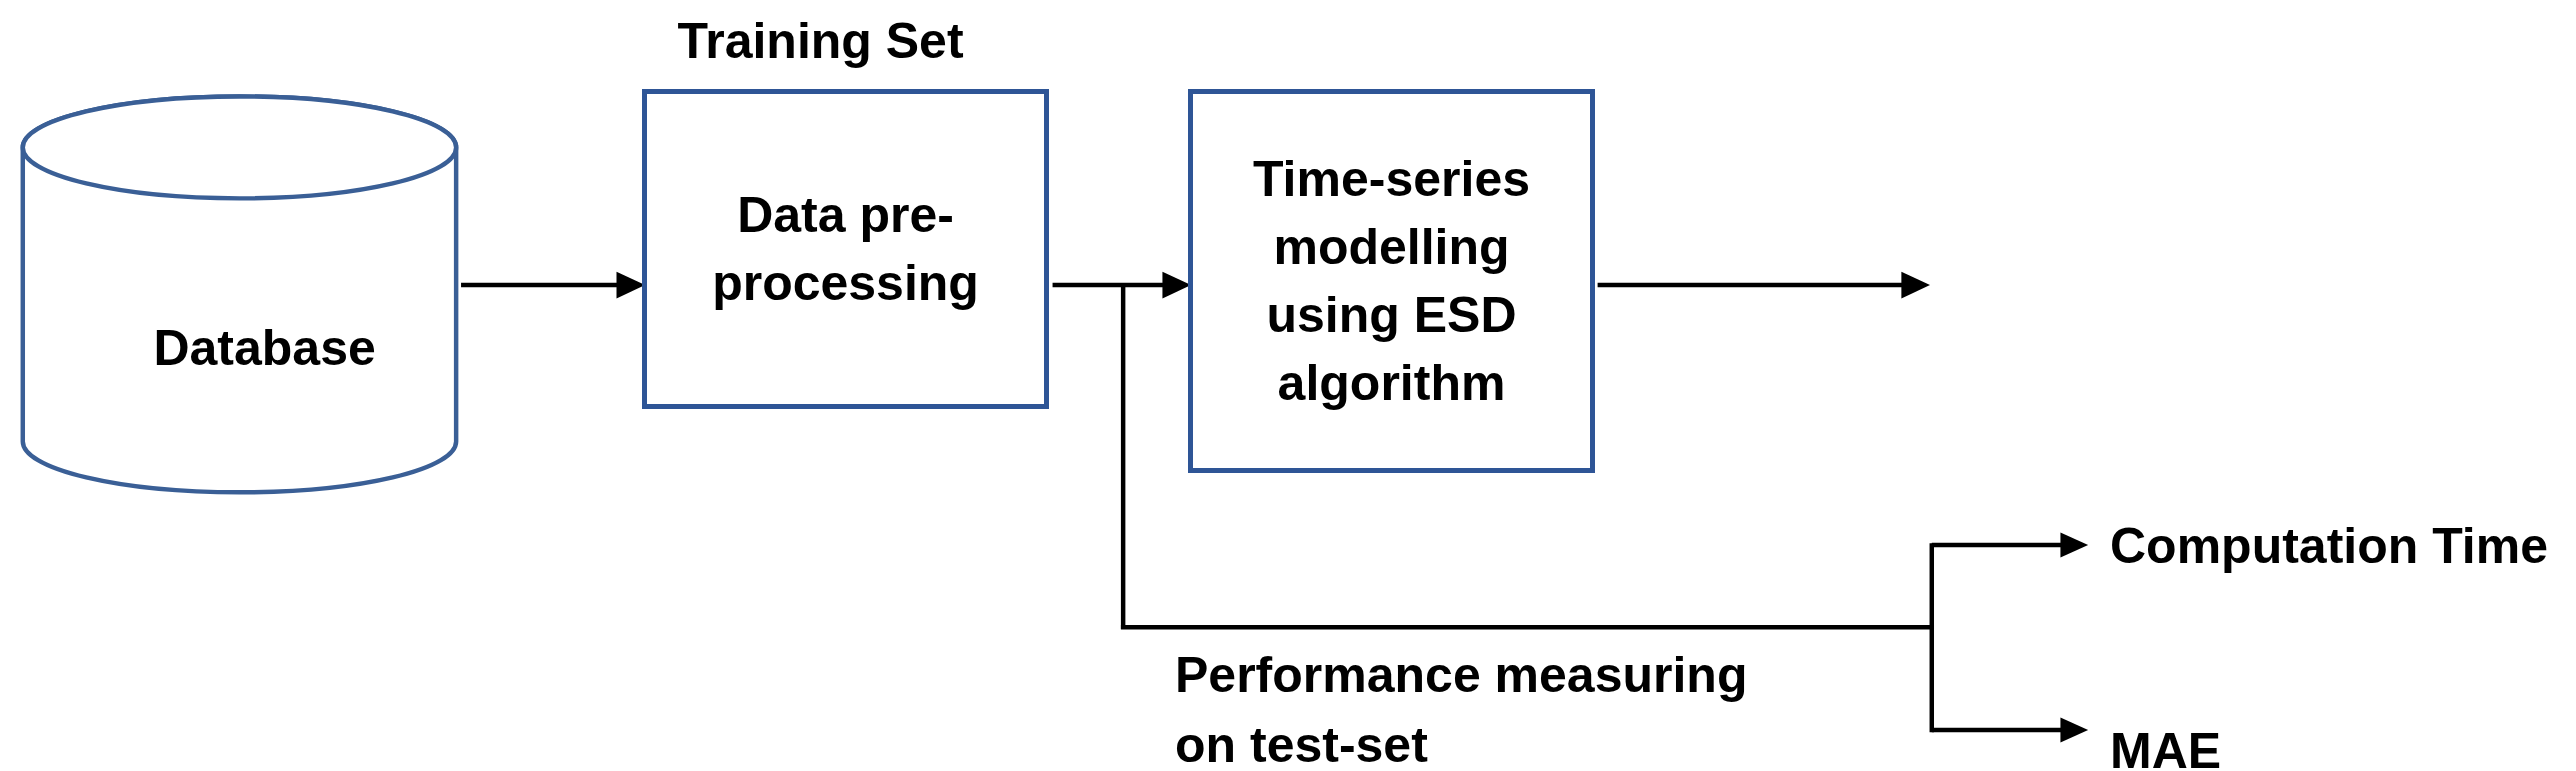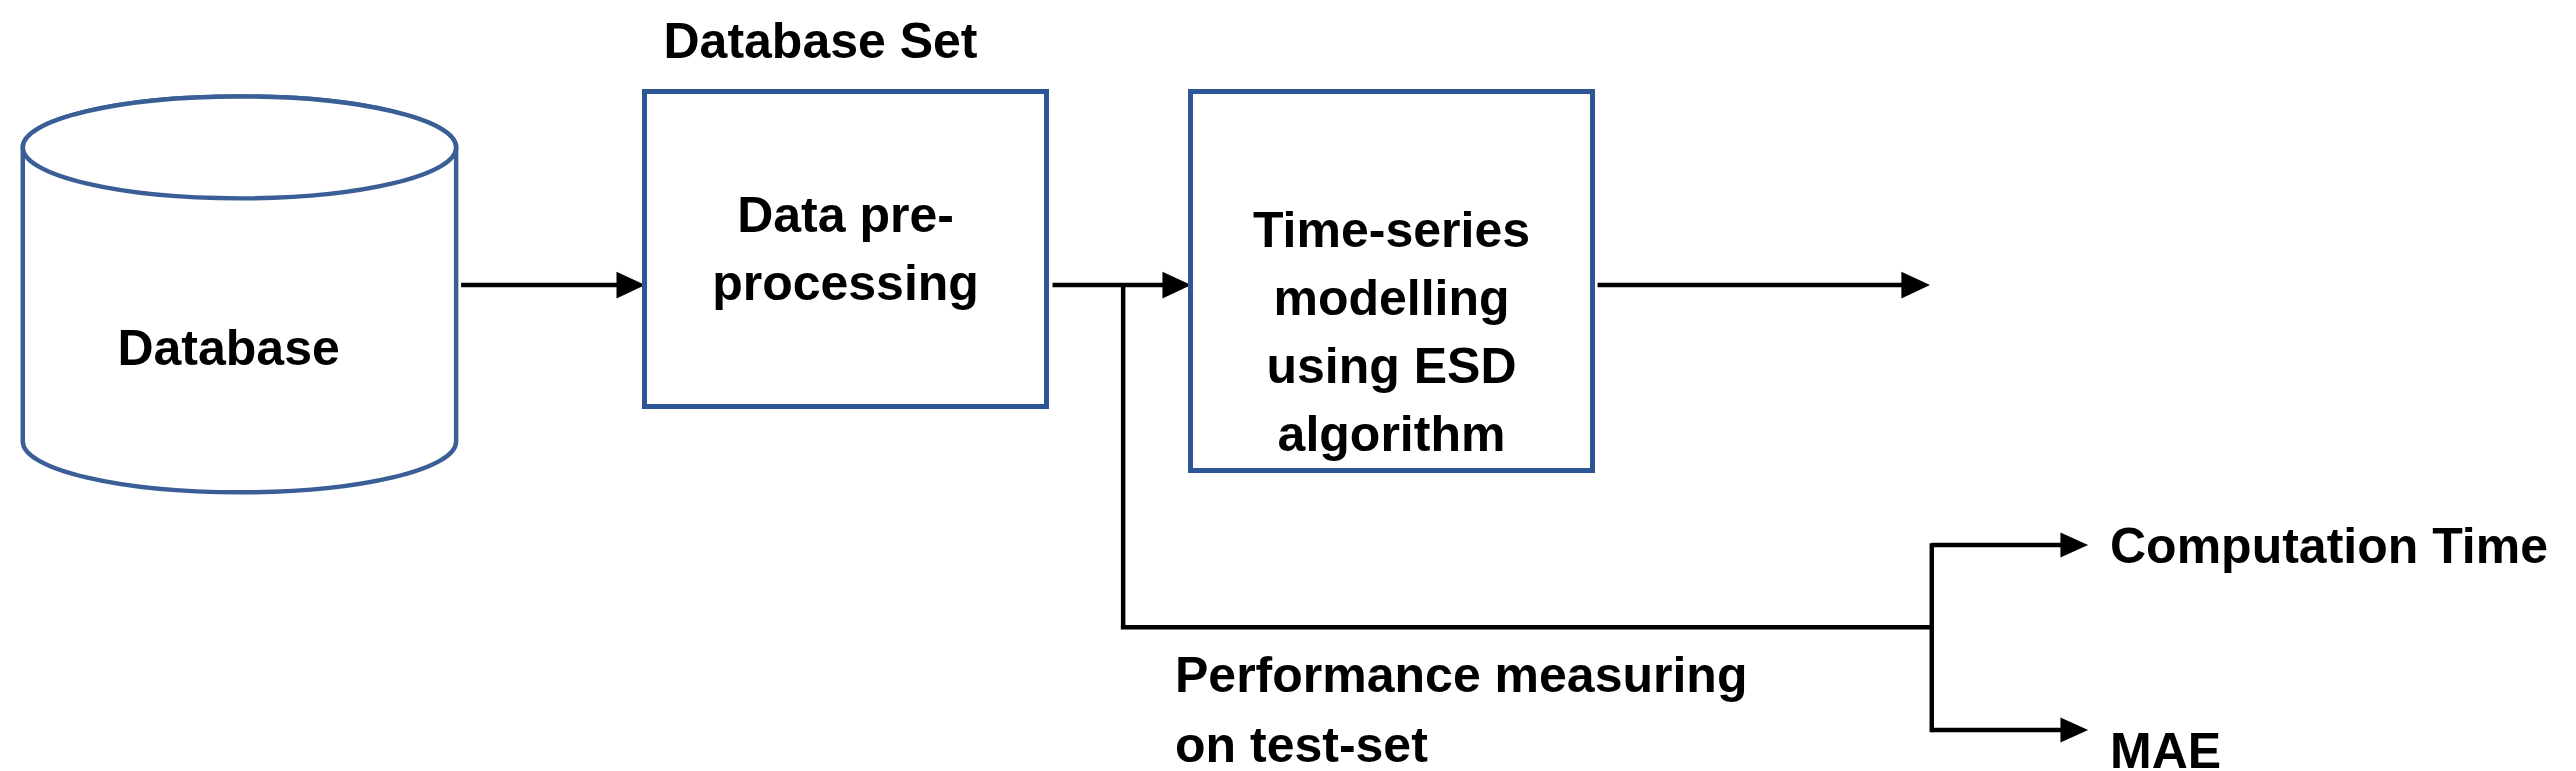--- a/index.html
+++ b/index.html
@@ -85,30 +85,30 @@
       <line class="connector-line" x1="2162" y1="610" x2="2310" y2="610"></line>
       <polygon class="arrow-head" points="2337,610 2306,596 2306,624"></polygon>
     </g>
 
     <g>
       <line class="connector-line" x1="2162" y1="817" x2="2310" y2="817"></line>
       <polygon class="arrow-head" points="2337,817 2306,803 2306,831"></polygon>
     </g>
   </svg>
 
-  <div class="lbl center" style="left:20.6px;top:318px;width:416px;">Database</div>
+  <div class="lbl center" style="left:20.6px;top:318px;width:416px;padding-left:36px;">Database</div>
 
-  <div class="lbl center" style="left:615px;top:10.7px;width:411px;">Database Set</div>
+  <div class="lbl center" style="left:615px;top:10.7px;width:411px;">Training Set</div>
 
   <div class="flow-box" style="left:642px;top:89px;width:407px;height:320px;">
     <div class="box-lbl">Data pre-
 processing</div>
   </div>
 
-  <div class="flow-box" style="left:1188px;top:89px;width:407px;height:384px;align-items:flex-end;">
+  <div class="flow-box" style="left:1188px;top:89px;width:407px;height:384px;">
     <div class="box-lbl">Time-series
 modelling
 using ESD
 algorithm</div>
   </div>
 
 
   <div class="lbl perf" style="left:1175px;top:640px;">Performance measuring
 on test-set</div>
 

